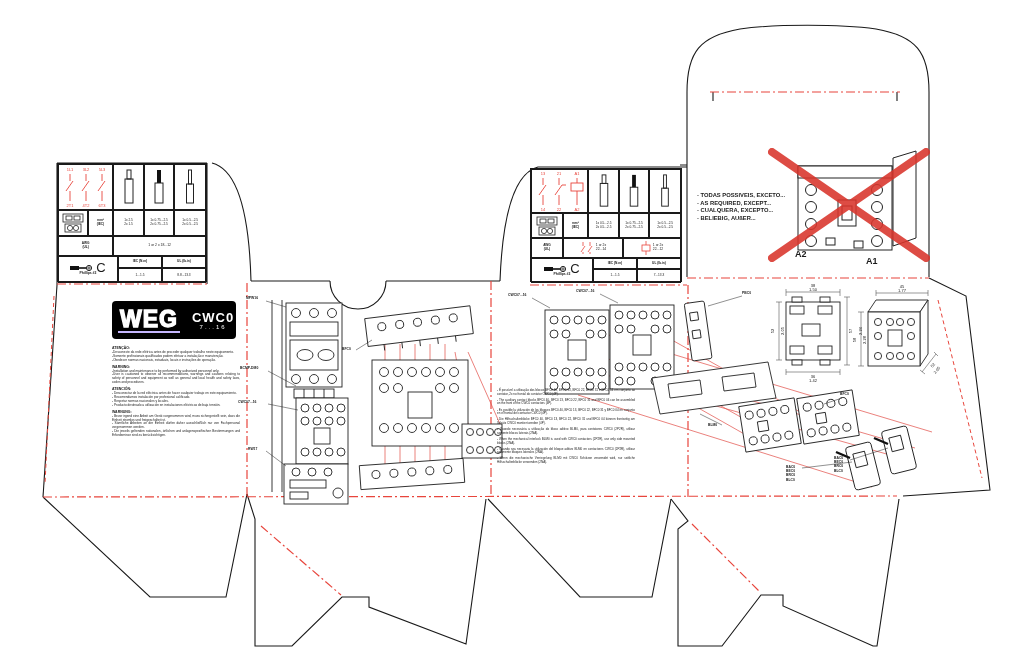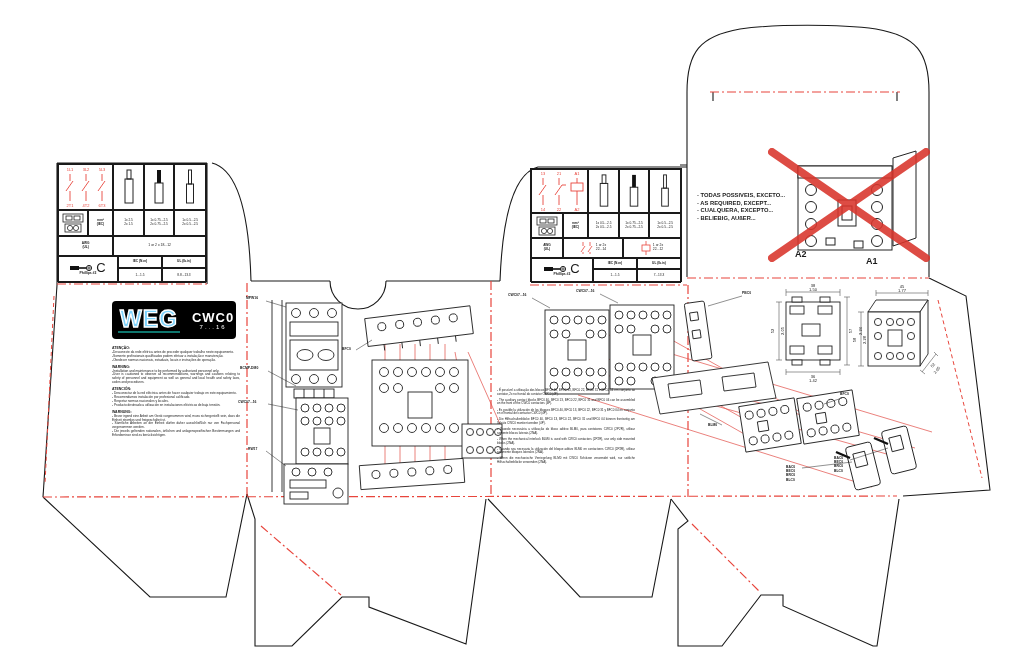--- a/index.html
+++ b/index.html
@@ -4,22 +4,22 @@
 <style>
   html,body{margin:0;padding:0;background:#ffffff;}
   #stage{position:relative;width:1024px;height:665px;background:#fff;overflow:hidden;
          font-family:"Liberation Sans", sans-serif;color:#1a1a1a;}
   #dieline{position:absolute;left:0;top:0;}
   .abs{position:absolute;}
   .ml{white-space:pre-line;}
   
   .brand{left:112px;top:301px;width:124px;height:38px;background:#000;border-radius:4px;
          display:flex;align-items:center;padding:0 6px;box-sizing:border-box;}
-  .weglogo{font-weight:bold;font-size:23px;letter-spacing:1px;color:#7dd3fc;
-           -webkit-text-stroke:1.3px #fff;border-bottom:2px solid #0f766e;line-height:24px;padding:0 2px;}
+  .weglogo{font-weight:bold;font-size:23px;letter-spacing:1px;color:#ffffff;
+           -webkit-text-stroke:1.3px #fff;border-bottom:2px solid #c4b5fd;line-height:24px;padding:0 2px;}
   .brandright{margin-left:12px;color:#fff;text-align:center;flex:1;}
   .model{font-weight:bold;font-size:13px;letter-spacing:1px;line-height:13px;}
   .range{font-size:6px;letter-spacing:2px;}
   
   .warnings{left:112px;top:344px;width:128px;font-size:3.2px;line-height:3.9px;text-align:justify;}
   .warnings h5{margin:3px 0 0 0;font-size:3.5px;}
   .warnings p{margin:0;}
   
   .mount-title{left:697px;top:110px;width:180px;font-weight:bold;font-size:7.6px;line-height:9.6px;}
   .mount-bullets{left:697px;top:192px;width:190px;font-size:5.8px;line-height:7.6px;font-weight:bold;}

